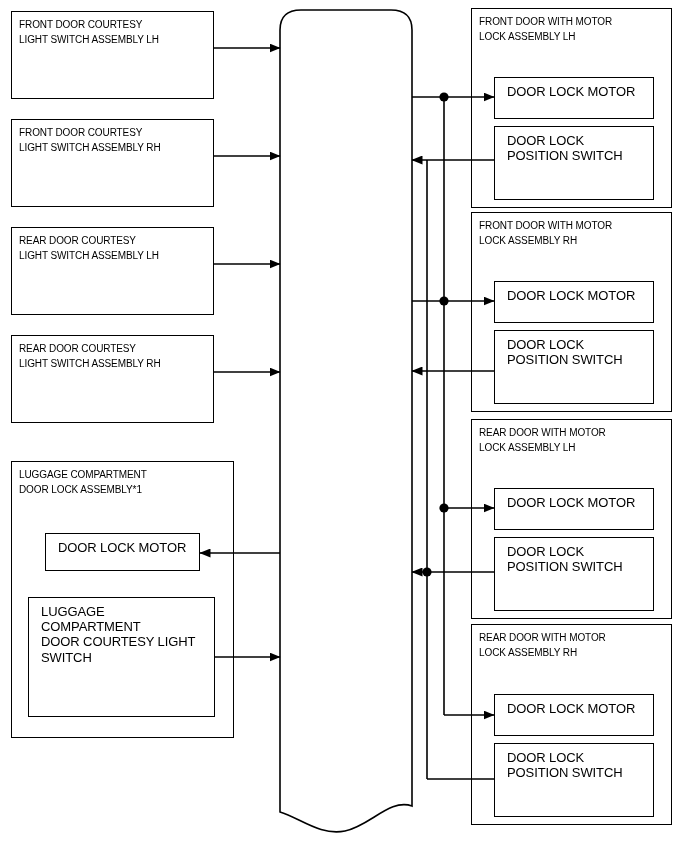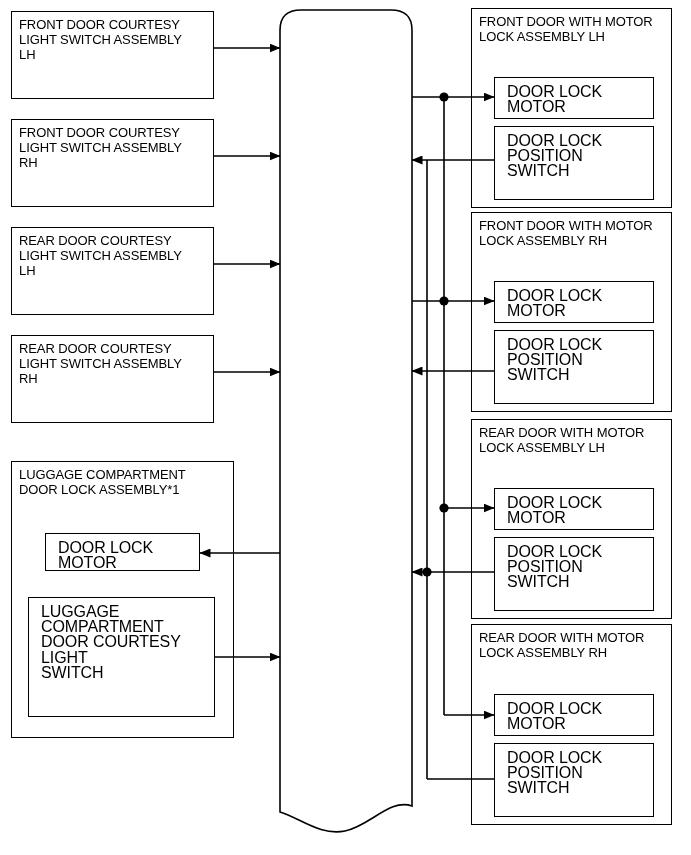--- a/index.html
+++ b/index.html
@@ -14,28 +14,28 @@
     background: #ffffff;
     font-family: "Liberation Sans", sans-serif;
     overflow: hidden;
   }
   .box {
     position: absolute;
     box-sizing: border-box;
     border: 1.6px solid #000000;
     background: #ffffff;
     color: #000000;
-    font-size: 13px;
+    font-size: 10px;
     line-height: 15.2px;
     letter-spacing: -0.1px;
     padding: 5px 18px 0 7px;
     white-space: pre-line;
   }
   .box.inner {
-    font-size: 16px;
+    font-size: 13px;
     padding: 6px 12px 0 12px;
   }
   .ecu-label {
     position: absolute;
     left: 286px;
     top: 294px;
     width: 110px;
     font-size: 12.4px;
     line-height: 15.2px;
     color: #000000;

